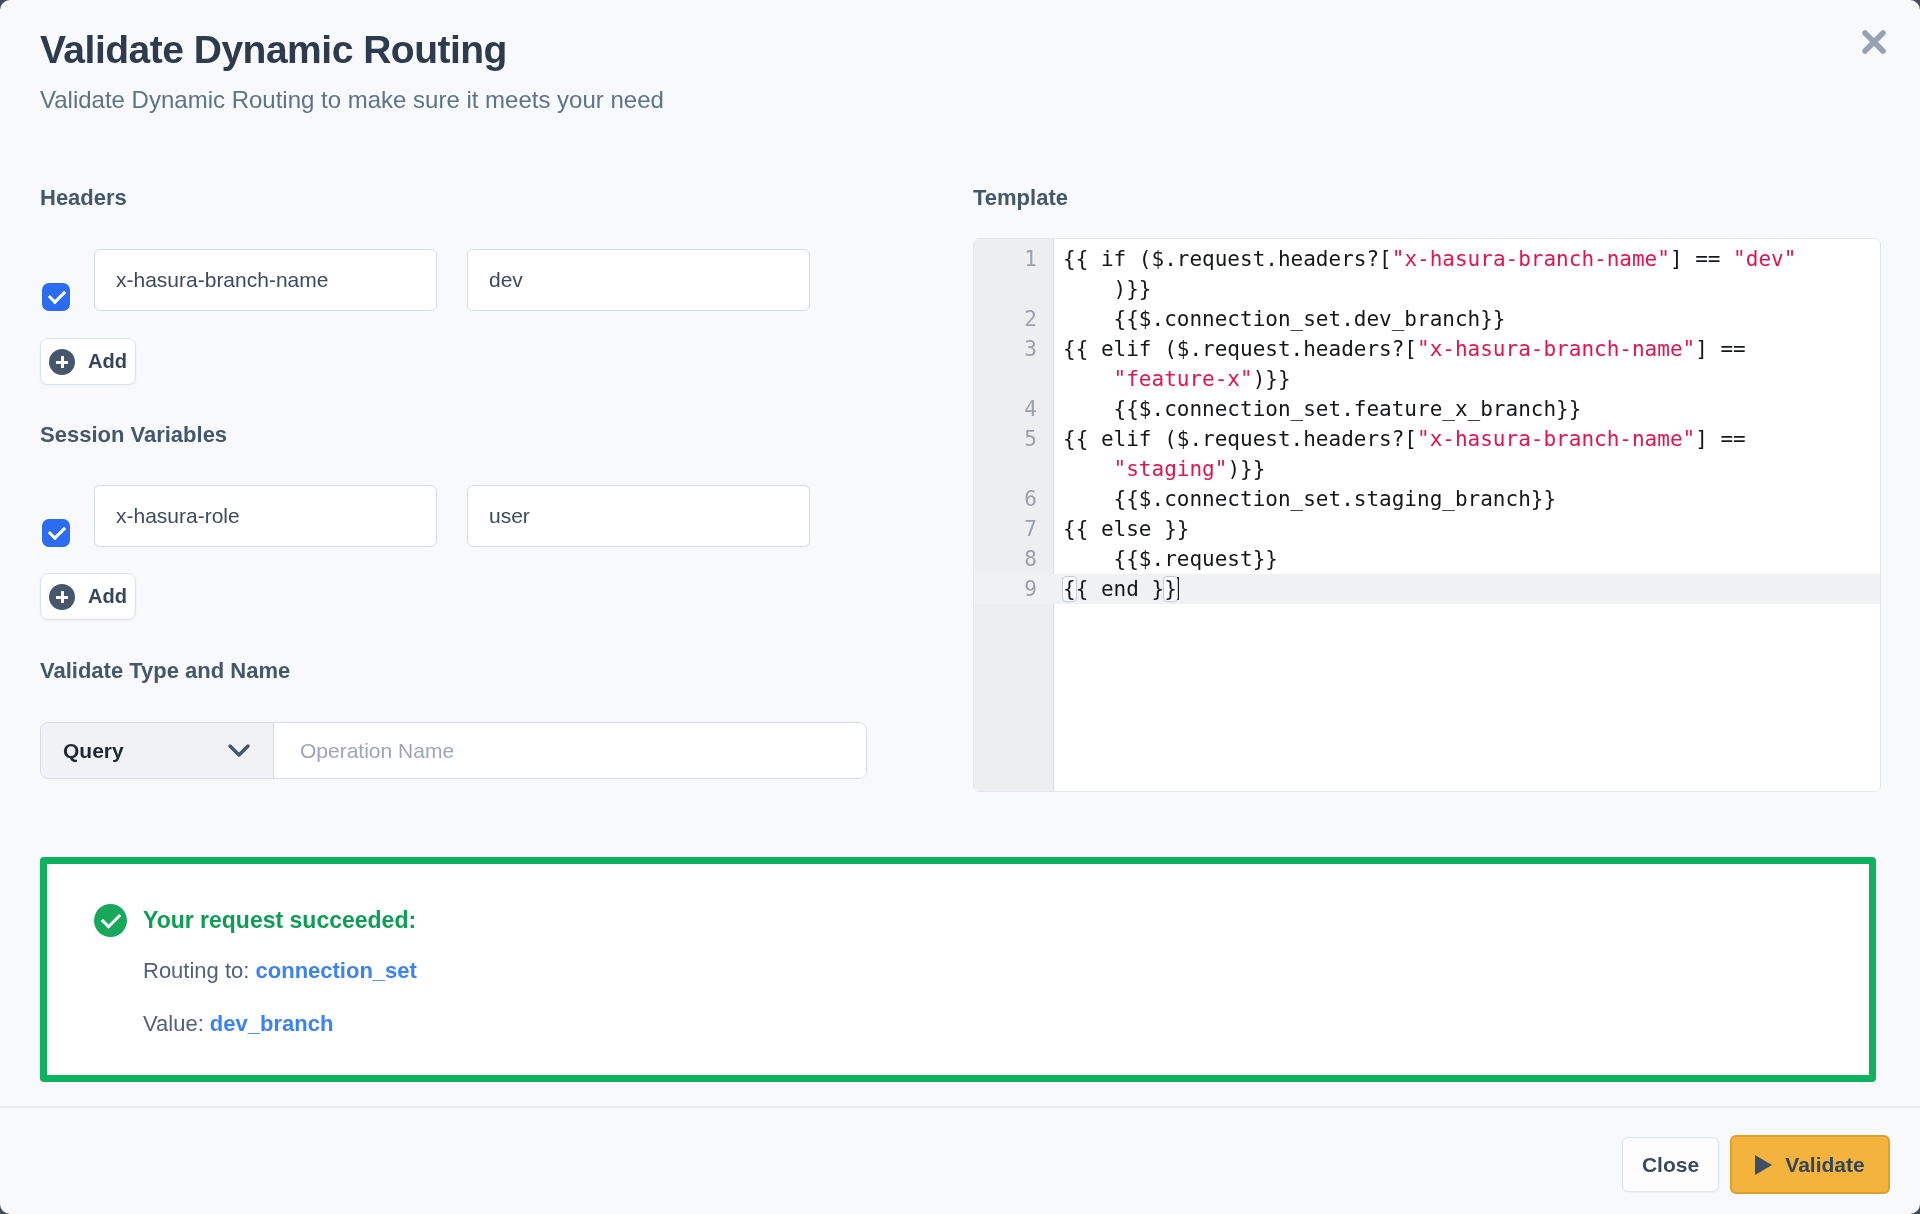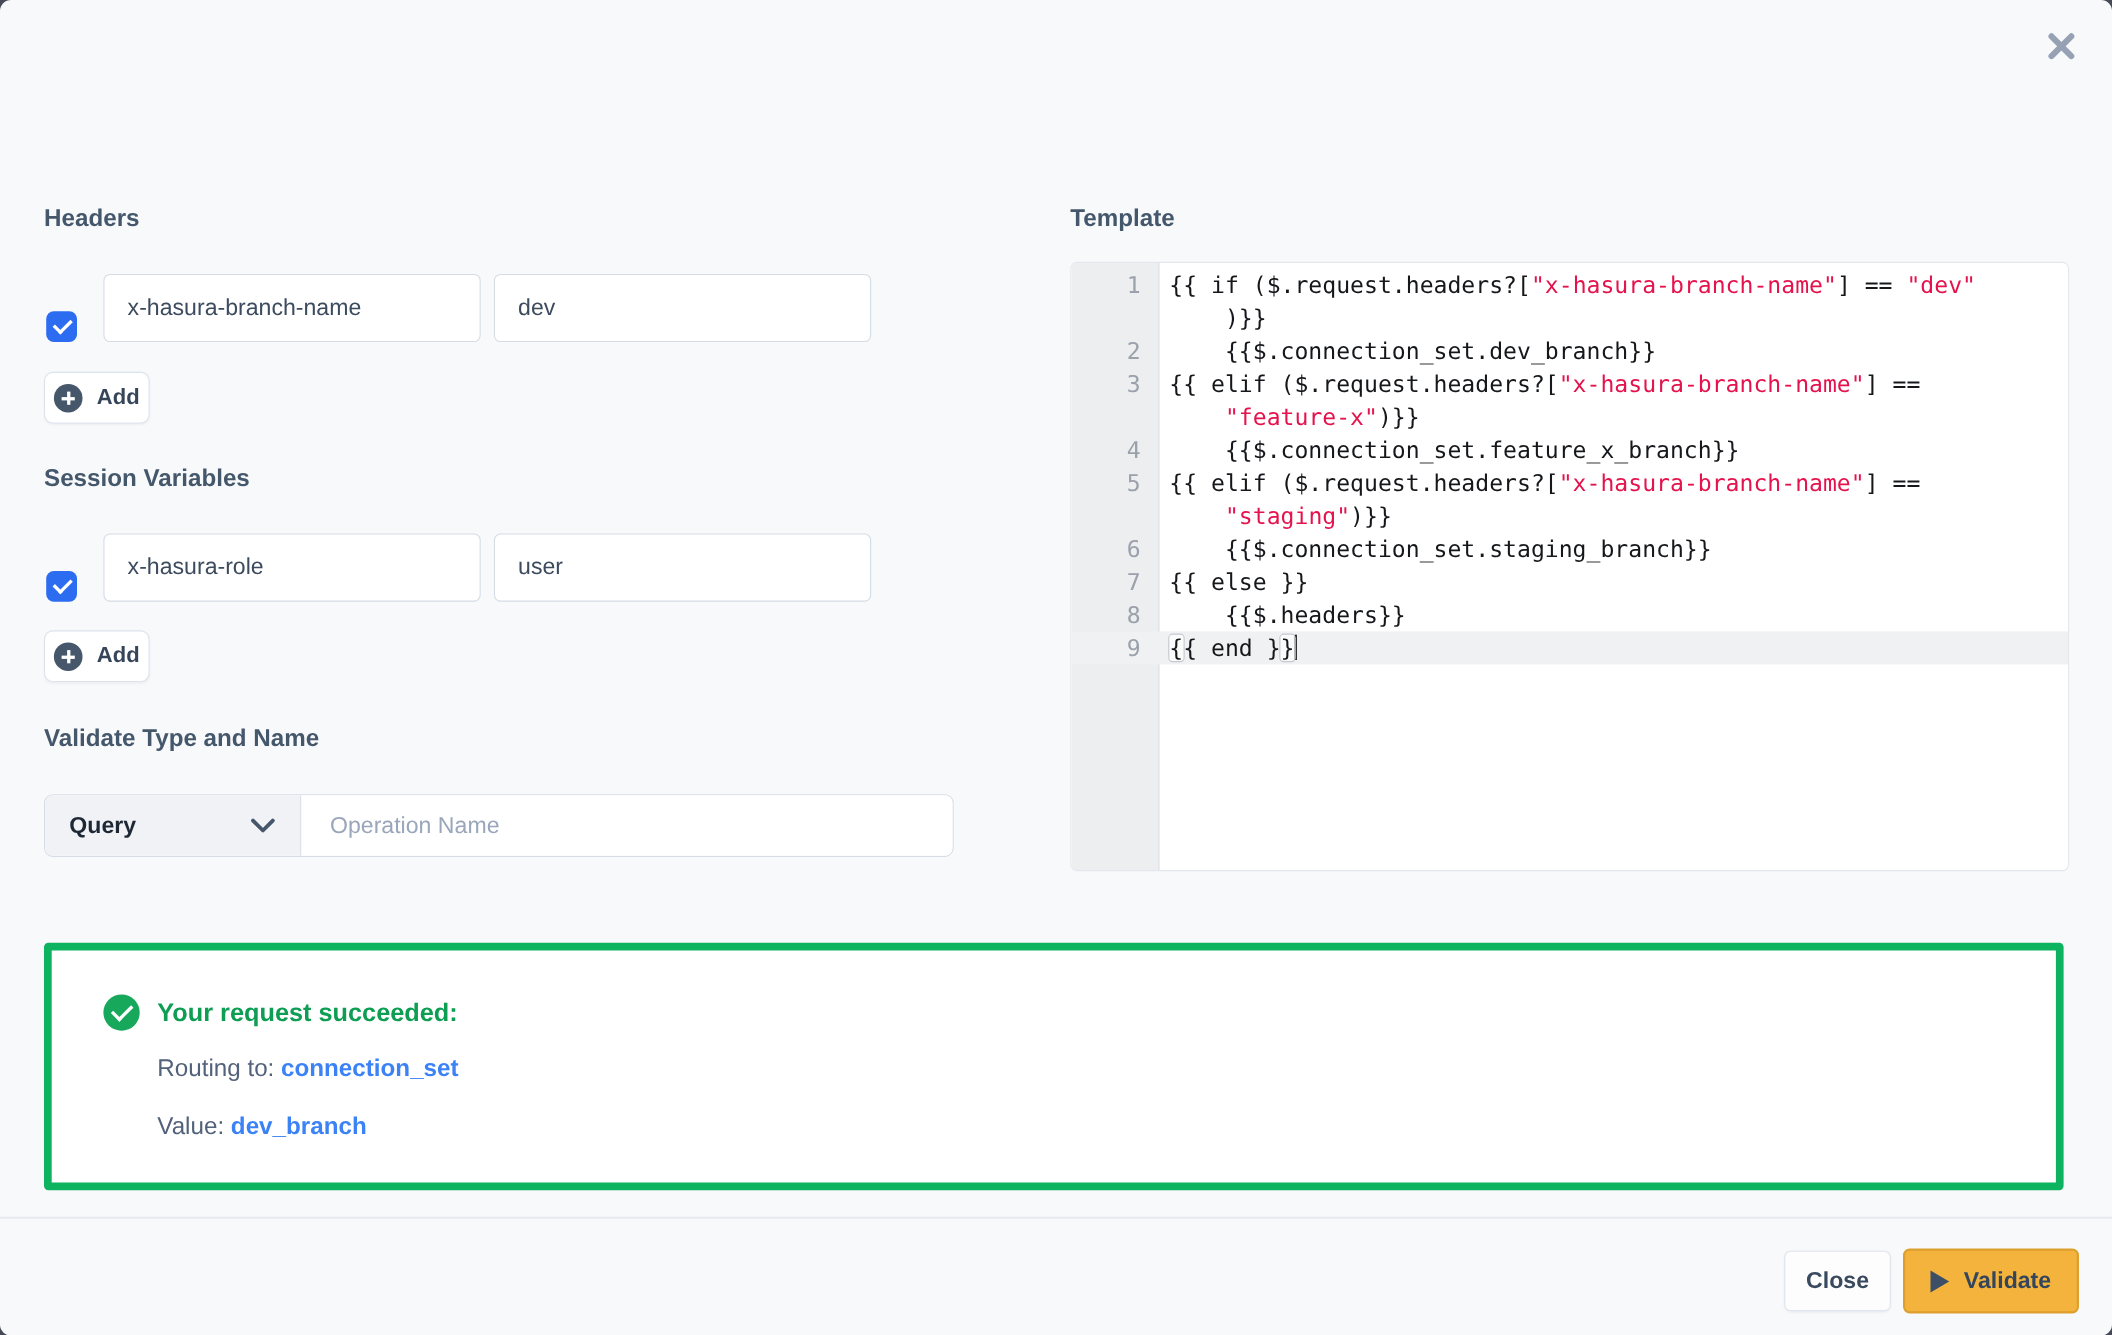--- a/index.html
+++ b/index.html
@@ -20,21 +20,21 @@
   
   .left-col { position:absolute; left:40px; top:185px; width:860px; }
   .kv-row { display:flex; align-items:flex-end; margin-top:38px; }
   .checkbox { width:28px; height:28px; border-radius:7px; background:#2b6cf0;
     position:relative; flex:none; margin-left:2px; margin-right:24px; cursor:pointer; }
   .checkbox::after { content:""; position:absolute; left:7px; top:7px; width:13px; height:7px;
     border-left:3px solid #fff; border-bottom:3px solid #fff; transform:rotate(-45deg); }
   .txt-input { height:62px; width:343px; border:1px solid #d5dce6; border-radius:6px;
     background:#fff; font-size:21px; color:#3c4b5e; padding:0 21px;
     font-family:"Liberation Sans", sans-serif; outline:none; }
-  .txt-input + .txt-input { margin-left:12px; }
+  .txt-input + .txt-input { margin-left:30px; }
   .txt-input::placeholder { color:#9aa7ba; }
   .add-btn { display:inline-flex; align-items:center; gap:13px; height:47px; padding:0 8px;
     margin-top:27px; background:#fff; border:1px solid #dde3eb; border-radius:8px;
     font-weight:bold; font-size:20px; color:#36465a; cursor:pointer;
     box-shadow:0 1px 2px rgba(40,60,90,0.05); }
   .plus-circle { width:26px; height:26px; border-radius:50%; background:#46566b; position:relative; }
   .plus-circle::before, .plus-circle::after { content:""; position:absolute; background:#fff; }
   .plus-circle::before { left:7px; top:12px; width:12px; height:3px; }
   .plus-circle::after { left:12px; top:7px; width:3px; height:12px; }
   .gap-lbl { margin-top:37px; }
@@ -91,20 +91,24 @@
 
 <div class="screen">
 
   <div class="close-x">
     <svg width="30" height="30" viewBox="0 0 30 30">
       <line x1="6" y1="6" x2="24" y2="24" stroke="#96a2b4" stroke-width="5.5" stroke-linecap="round"></line>
       <line x1="24" y1="6" x2="6" y2="24" stroke="#96a2b4" stroke-width="5.5" stroke-linecap="round"></line>
     </svg>
   </div>
 
+  <div class="hdr">
+    <div class="title">Validate Dynamic Routing</div>
+    <div class="subtitle">Validate Dynamic Routing to make sure it meets your need</div>
+  </div>
 
   <div class="left-col">
 
     <div class="sec-label">Headers</div>
     <div class="kv-row">
       <div class="checkbox"></div>
       <input class="txt-input" type="text" value="x-hasura-branch-name" style="">
       <input class="txt-input" type="text" value="dev" style="">
     </div>
     <button class="add-btn">
@@ -176,21 +180,21 @@
           <div class="code-row">
             <span class="ln">6</span>
             <span class="lt"><span class="seg-code">    {{$.connection_set.staging_branch}}</span></span>
           </div>
           <div class="code-row">
             <span class="ln">7</span>
             <span class="lt"><span class="seg-code">{{ else }}</span></span>
           </div>
           <div class="code-row">
             <span class="ln">8</span>
-            <span class="lt"><span class="seg-code">    {{$.headers}}</span></span>
+            <span class="lt"><span class="seg-code">    {{$.request}}</span></span>
           </div>
           <div class="code-row active">
             <span class="ln">9</span>
             <span class="lt"><span class="seg-bracket">{</span><span class="seg-code">{ end }</span><span class="seg-bracket">}</span><span class="cursor"></span></span>
           </div>
         </div>
     </div>
   </div>
 
   <div class="result">

